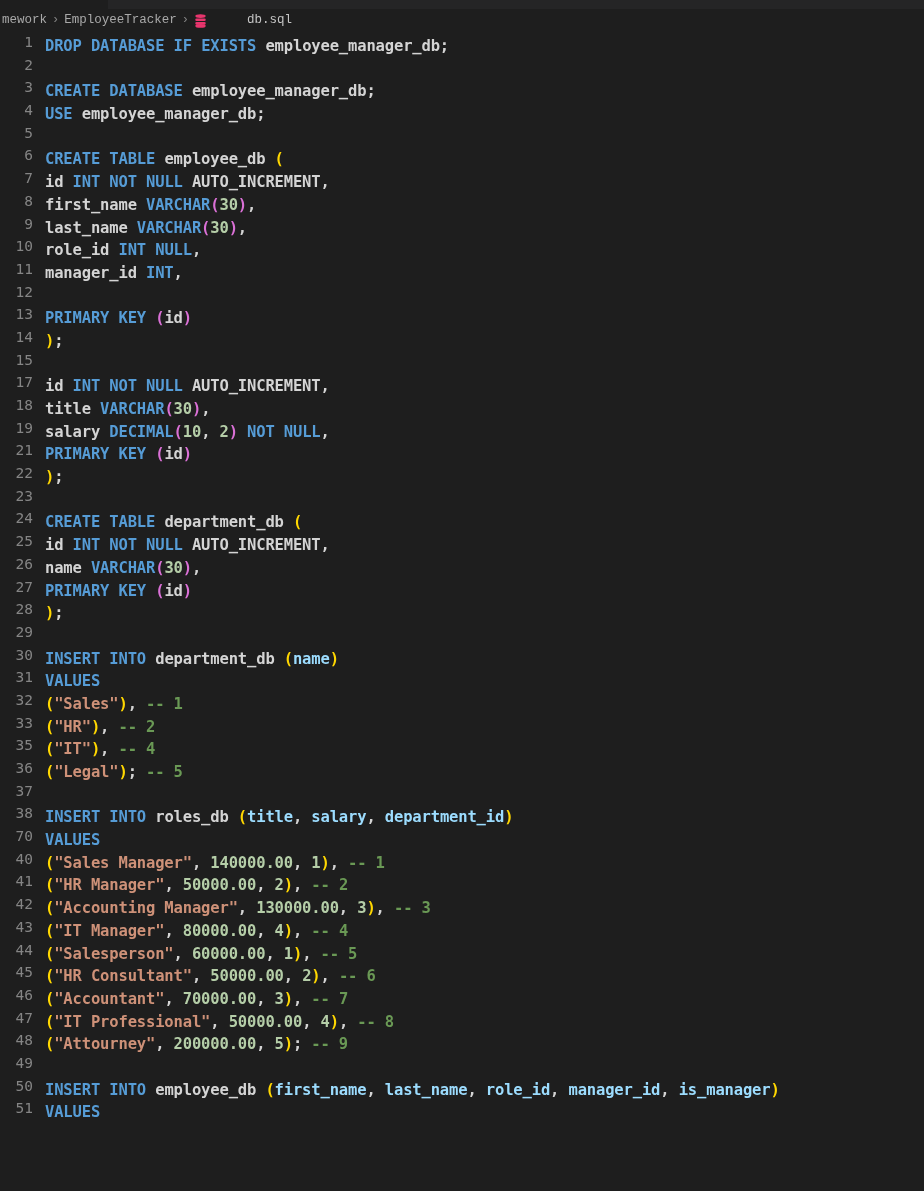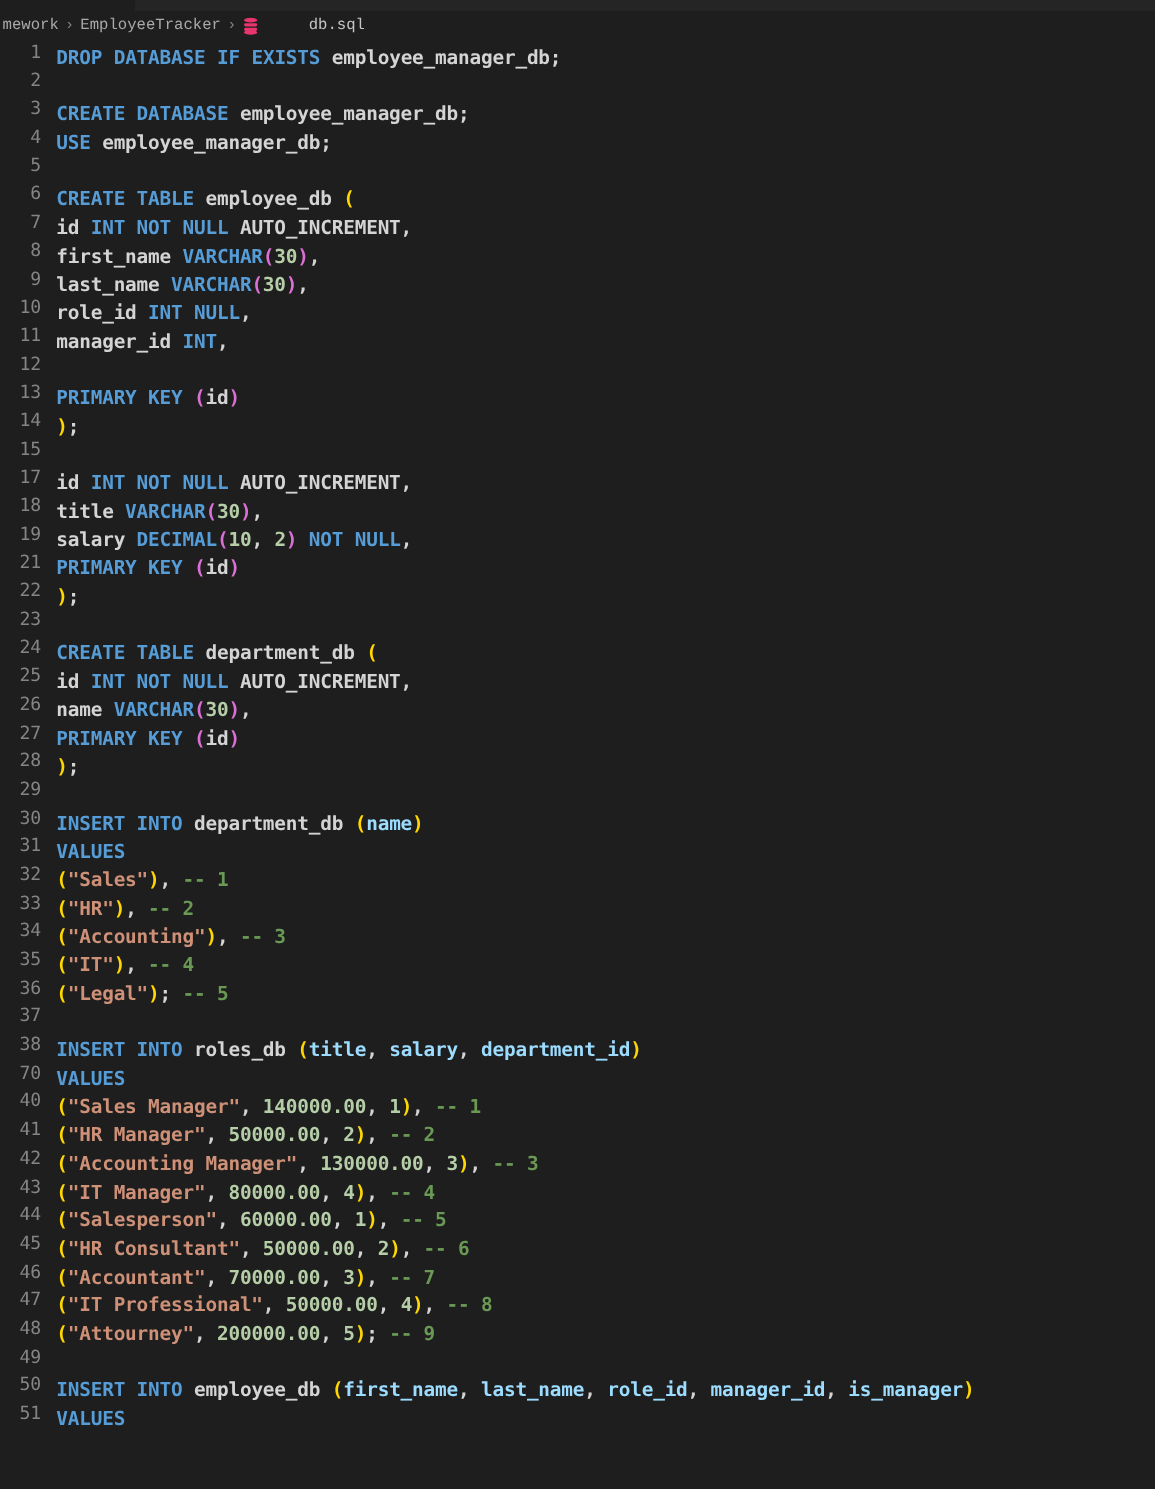--- a/index.html
+++ b/index.html
@@ -158,21 +158,20 @@
     <div class="row"><span class="ln">24</span><span class="code"><span class="kw">CREATE</span><span class="id"> </span><span class="kw">TABLE</span><span class="id"> department_db </span><span class="br1">(</span></span></div>
     <div class="row"><span class="ln">25</span><span class="code"><span class="id">id </span><span class="kw">INT</span><span class="id"> </span><span class="kw">NOT</span><span class="id"> </span><span class="kw">NULL</span><span class="id"> AUTO_INCREMENT,</span></span></div>
     <div class="row"><span class="ln">26</span><span class="code"><span class="id">name </span><span class="kw">VARCHAR</span><span class="br2">(</span><span class="num">30</span><span class="br2">)</span><span class="id">,</span></span></div>
     <div class="row"><span class="ln">27</span><span class="code"><span class="kw">PRIMARY</span><span class="id"> </span><span class="kw">KEY</span><span class="id"> </span><span class="br2">(</span><span class="id">id</span><span class="br2">)</span></span></div>
     <div class="row"><span class="ln">28</span><span class="code"><span class="br1">)</span><span class="id">;</span></span></div>
     <div class="row"><span class="ln">29</span><span class="code"></span></div>
     <div class="row"><span class="ln">30</span><span class="code"><span class="kw">INSERT</span><span class="id"> </span><span class="kw">INTO</span><span class="id"> department_db </span><span class="br1">(</span><span class="col">name</span><span class="br1">)</span></span></div>
     <div class="row"><span class="ln">31</span><span class="code"><span class="kw">VALUES</span></span></div>
     <div class="row"><span class="ln">32</span><span class="code"><span class="br1">(</span><span class="str">"Sales"</span><span class="br1">)</span><span class="id">, </span><span class="cmt">-- 1</span></span></div>
     <div class="row"><span class="ln">33</span><span class="code"><span class="br1">(</span><span class="str">"HR"</span><span class="br1">)</span><span class="id">, </span><span class="cmt">-- 2</span></span></div>
-    <div class="row"><span class="ln">34</span><span class="code"><span class="br1">(</span><span class="str">"Accounting"</span><span class="br1">)</span><span class="id">, </span><span class="cmt">-- 3</span></span></div>
     <div class="row"><span class="ln">35</span><span class="code"><span class="br1">(</span><span class="str">"IT"</span><span class="br1">)</span><span class="id">, </span><span class="cmt">-- 4</span></span></div>
     <div class="row"><span class="ln">36</span><span class="code"><span class="br1">(</span><span class="str">"Legal"</span><span class="br1">)</span><span class="id">; </span><span class="cmt">-- 5</span></span></div>
     <div class="row"><span class="ln">37</span><span class="code"></span></div>
     <div class="row"><span class="ln">38</span><span class="code"><span class="kw">INSERT</span><span class="id"> </span><span class="kw">INTO</span><span class="id"> roles_db </span><span class="br1">(</span><span class="col">title</span><span class="id">, </span><span class="col">salary</span><span class="id">, </span><span class="col">department_id</span><span class="br1">)</span></span></div>
     <div class="row"><span class="ln">70</span><span class="code"><span class="kw">VALUES</span></span></div>
     <div class="row"><span class="ln">40</span><span class="code"><span class="br1">(</span><span class="str">"Sales Manager"</span><span class="id">, </span><span class="num">140000.00</span><span class="id">, </span><span class="num">1</span><span class="br1">)</span><span class="id">, </span><span class="cmt">-- 1</span></span></div>
     <div class="row"><span class="ln">41</span><span class="code"><span class="br1">(</span><span class="str">"HR Manager"</span><span class="id">, </span><span class="num">50000.00</span><span class="id">, </span><span class="num">2</span><span class="br1">)</span><span class="id">, </span><span class="cmt">-- 2</span></span></div>
     <div class="row"><span class="ln">42</span><span class="code"><span class="br1">(</span><span class="str">"Accounting Manager"</span><span class="id">, </span><span class="num">130000.00</span><span class="id">, </span><span class="num">3</span><span class="br1">)</span><span class="id">, </span><span class="cmt">-- 3</span></span></div>
     <div class="row"><span class="ln">43</span><span class="code"><span class="br1">(</span><span class="str">"IT Manager"</span><span class="id">, </span><span class="num">80000.00</span><span class="id">, </span><span class="num">4</span><span class="br1">)</span><span class="id">, </span><span class="cmt">-- 4</span></span></div>
     <div class="row"><span class="ln">44</span><span class="code"><span class="br1">(</span><span class="str">"Salesperson"</span><span class="id">, </span><span class="num">60000.00</span><span class="id">, </span><span class="num">1</span><span class="br1">)</span><span class="id">, </span><span class="cmt">-- 5</span></span></div>

